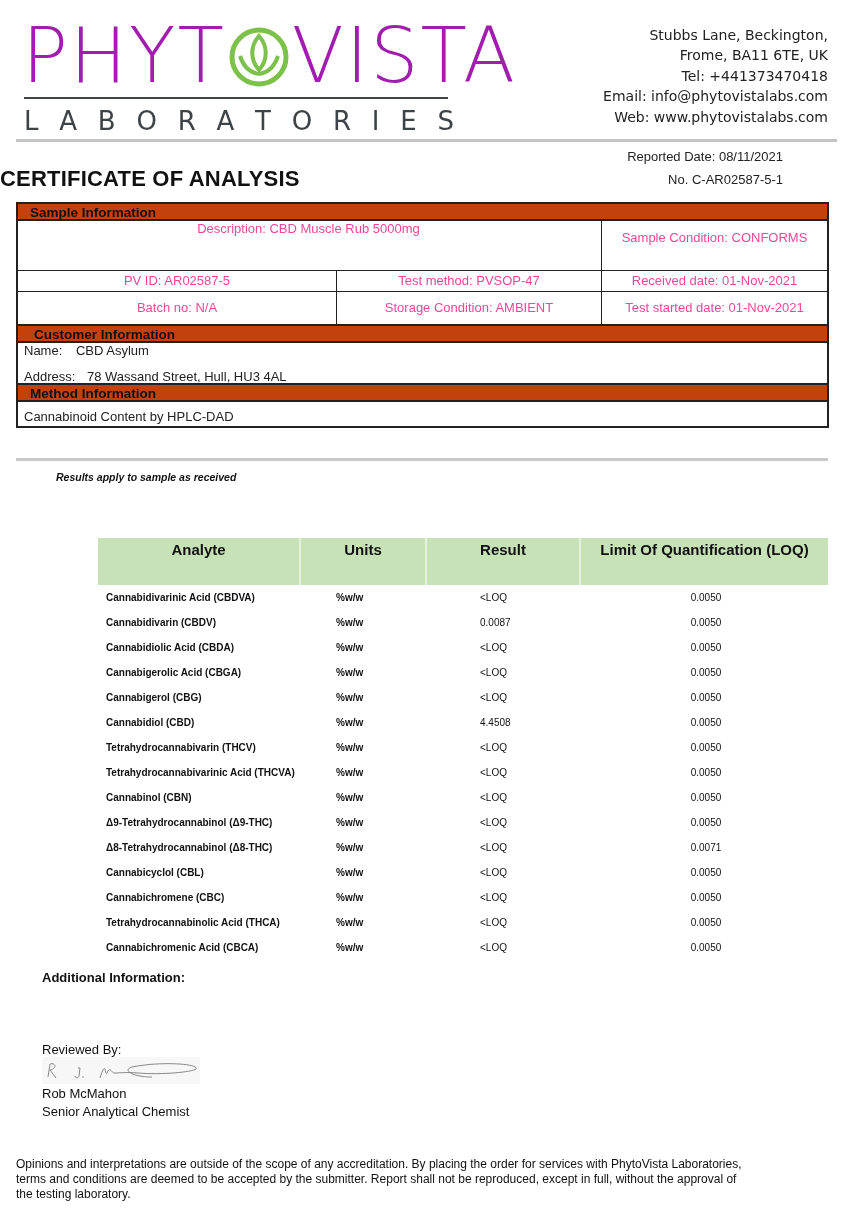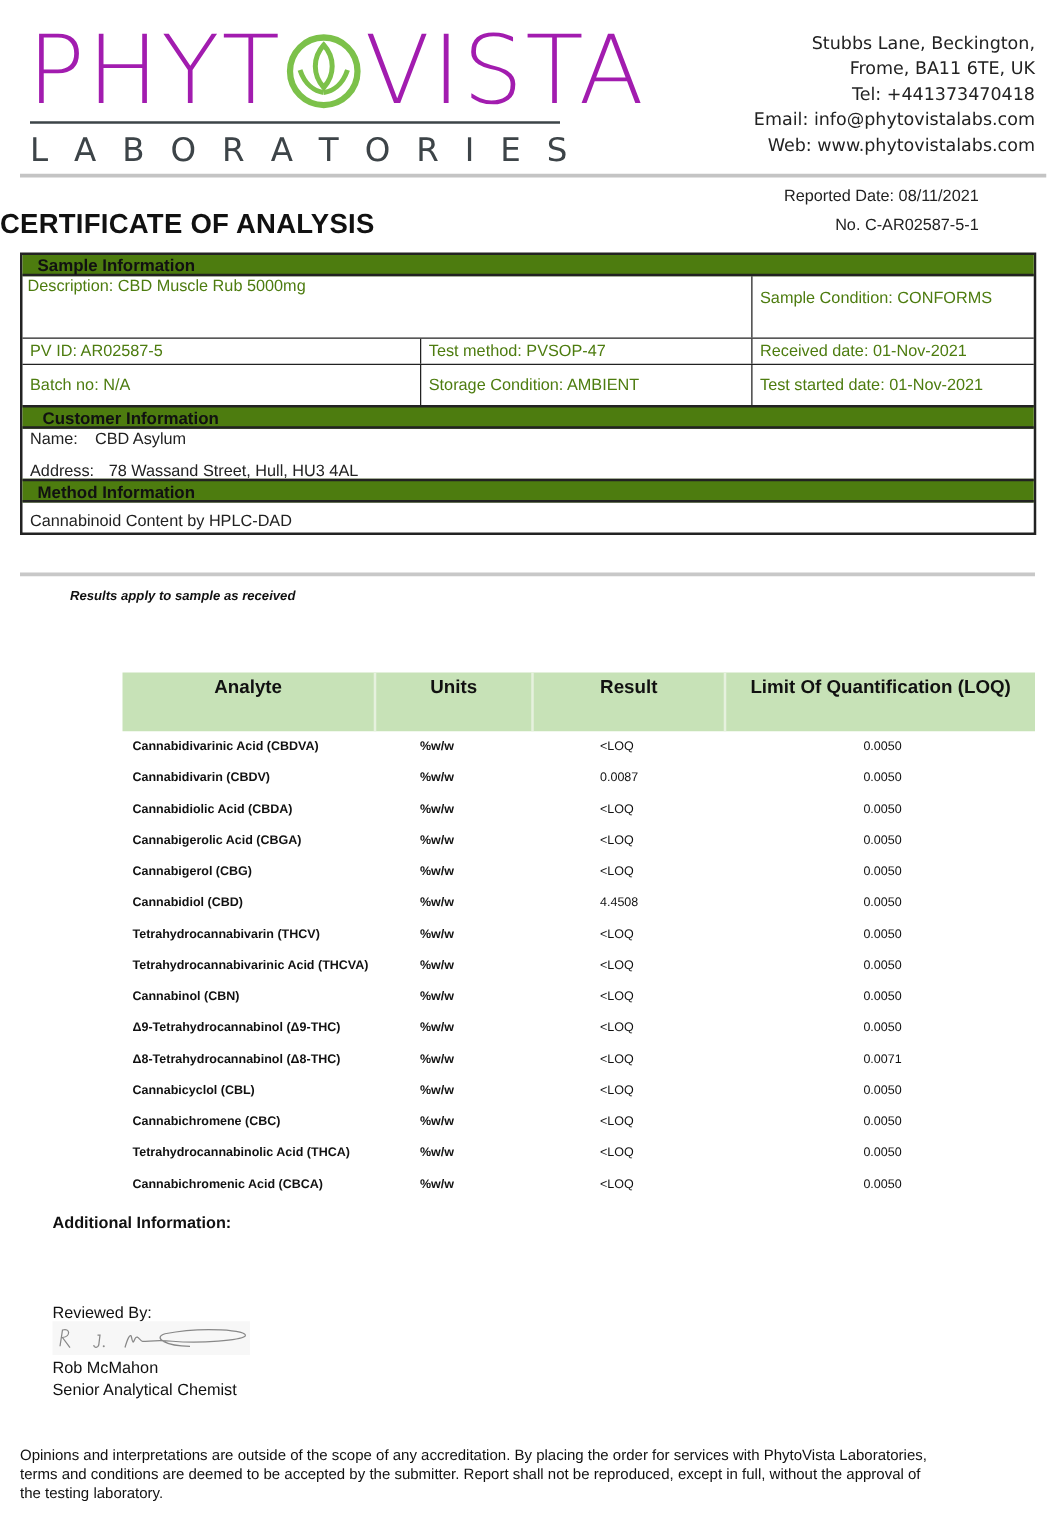--- a/index.html
+++ b/index.html
@@ -21,23 +21,23 @@
              font-size: 14px; line-height: 20.4px; color: #222; }
   #header-rule { left: 16px; top: 139px; width: 821px; height: 3px; background: #c4c4c4; }
 
   #reported { right: 67px; top: 149px; font-size: 13px; color: #222; text-align: right; }
   #report-no { right: 67px; top: 172px; font-size: 13px; color: #222; text-align: right; }
   #title { left: 0; width: 780px; top: 166px; font-size: 22px; font-weight: bold;
            color: #111; font-family: "Liberation Sans Narrow", "Liberation Sans", sans-serif; letter-spacing: 0.2px; }
 
   
   #info { left: 16px; top: 202px; width: 809px; border: 2px solid #222; }
-  .sec-head { background: #4d7c0f; font-weight: bold; font-size: 13.5px; padding-left: 12px;
+  .sec-head { background: #c2410c; font-weight: bold; font-size: 13.5px; padding-left: 12px;
               height: 15px; line-height: 17px; border-bottom: 2px solid #222; }
-  .row { display: flex; border-bottom: 1.5px solid #222; font-size: 13px; color: #4d7c0f; }
+  .row { display: flex; border-bottom: 1.5px solid #222; font-size: 13px; color: #ec4899; text-align: center; }
   .cell { padding: 0 6px; box-sizing: border-box; }
   .cell + .cell { border-left: 1.5px solid #222; }
   .c1 { width: 318px; } .c2 { width: 265px; } .c3 { flex: 1; }
   .c12 { width: 583px; }
   .nob { border-bottom: none; }
   .sec-top { border-top: 2px solid #222; }
 
   #mid-rule { left: 16px; top: 458px; width: 812px; height: 3px; background: #c8c8c8; }
   #results-note { left: 24px; top: 471px; font-size: 10.5px; font-weight: bold; font-style: italic; color: #111; margin-left: 32px; }
 

